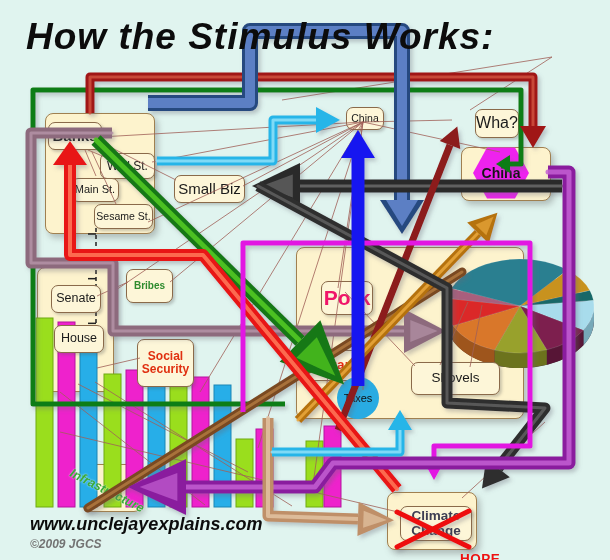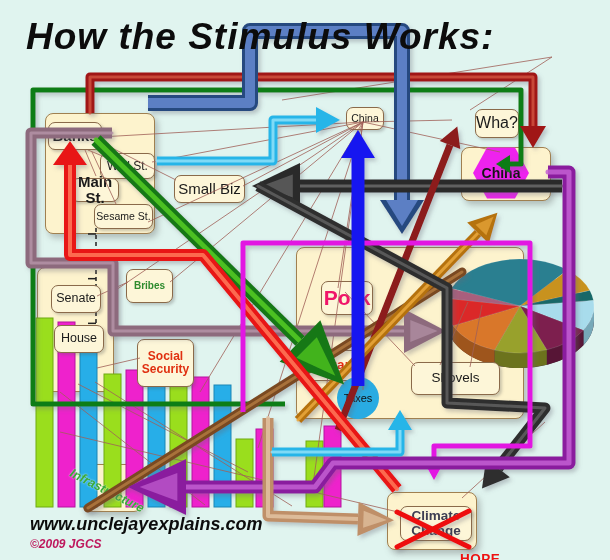--- a/index.html
+++ b/index.html
@@ -19,21 +19,21 @@
         font-size:11px;color:#101010;}
   #china-hex{z-index:3;clip-path:polygon(25% 3%,75% 3%,100% 50%,75% 97%,25% 97%,0 50%);
         display:flex;align-items:center;justify-content:center;font-weight:bold;font-size:14px;color:#151515;}
   #infrastructure-label{z-index:3;transform:rotate(27deg);transform-origin:left top;
         font-weight:bold;font-style:italic;font-size:12.5px;color:#3aaa3a;white-space:nowrap;
         text-shadow:0 0 2px rgba(255,255,255,.8);}
   #climate-inner{flex-direction:column;}
   #hope{z-index:5;font-weight:bold;font-size:13.5px;color:#ee1111;letter-spacing:.5px;}
   #footer{z-index:5;}
   #footer-site{font-weight:bold;font-style:italic;font-size:18px;color:#0c0c0c;}
-  #footer-copy{font-weight:bold;font-style:italic;font-size:12px;color:#be185d;margin-top:2px;}
+  #footer-copy{font-weight:bold;font-style:italic;font-size:12px;color:#737373;margin-top:2px;}
 </style>
 </head>
 <body>
 
 <div id="stage" style="background: rgb(224, 244, 239); padding-left: 28px;">
   <div id="title" class="abs" style="left:26px;top:16px;">How the Stimulus Works:</div>
 
   <div class="abs cbox" style="left: 45px; top: 113px; width: 108px; height: 119px;"></div>
   <div class="abs cbox" style="left: 37px; top: 267px; width: 75px; height: 123px;"></div>
   <div class="abs cbox" style="left: 296px; top: 247px; width: 226px; height: 170px;"></div>
@@ -86,21 +86,21 @@
         <path d="M 520 306 L 583.4303802519563 330.20678952077253 A 74 47 0 0 1 546.7602181860748 349.81921865712906 Z" fill="#7d1f4e" stroke="rgba(255,255,255,.25)" stroke-width="0.5"></path>
         <path d="M 520 306 L 546.7602181860748 349.81921865712906 A 74 47 0 0 1 494.44793327410844 350.1091720696991 Z" fill="#98a12c" stroke="rgba(255,255,255,.25)" stroke-width="0.5"></path>
         <path d="M 520 306 L 494.44793327410844 350.1091720696991 A 74 47 0 0 1 452.82446658856475 325.71424787497034 Z" fill="#d9772a" stroke="rgba(255,255,255,.25)" stroke-width="0.5"></path>
         <path d="M 520 306 L 452.82446658856475 325.71424787497034 A 74 47 0 0 1 446.99366004108424 298.3236797746437 Z" fill="#db2828" stroke="rgba(255,255,255,.25)" stroke-width="0.5"></path>
         <path d="M 520 306 L 446.99366004108424 298.3236797746437 A 74 47 0 0 1 451.3883947620577 288.3934901094521 Z" fill="#a85f7d" stroke="rgba(255,255,255,.25)" stroke-width="0.5"></path>
       </g>
     </svg>
 
   <div class="abs lbox" style="left: 48px; top: 122px; width: 52px; height: 26px; font-size: 15px; font-weight: bold;">Banks</div>
   <div class="abs lbox" style="left: 100px; top: 153px; width: 53px; height: 24px; font-size: 12px;">Wall St.</div>
-  <div class="abs lbox" style="left: 71px; top: 178px; width: 46px; height: 22px; font-size: 15px; font-weight: bold;">Main St.</div>
+  <div class="abs lbox" style="left: 71px; top: 178px; width: 46px; height: 22px; font-size: 11px;">Main St.</div>
   <div class="abs lbox" style="left: 94px; top: 204px; width: 57px; height: 23px; font-size: 10.5px;">Sesame St.</div>
   <div class="abs lbox" style="left: 174px; top: 175px; width: 69px; height: 26px; font-size: 15px;">Small Biz</div>
   <div class="abs lbox" style="left: 346px; top: 107px; width: 36px; height: 21px; font-size: 10.5px;">China</div>
   <div class="abs lbox" style="left: 451px; top: 109px; width: 42px; height: 27px; font-size: 16px; margin-left: 24px;">Wha?</div>
   <div class="abs" id="china-hex" style="left: 473px; top: 146px; width: 56px; height: 54px; background: rgb(238, 34, 238);">
     <span>China</span>
   </div>
   <div class="abs lbox" style="left: 51px; top: 285px; width: 48px; height: 26px; font-size: 12.5px;">Senate</div>
   <div class="abs lbox" style="left: 54px; top: 325px; width: 48px; height: 26px; font-size: 12.5px;">House</div>
   <div class="abs lbox" style="left: 126px; top: 269px; width: 45px; height: 32px; font-size: 10px; font-weight: bold; color: rgb(46, 139, 46);">Bribes</div>

